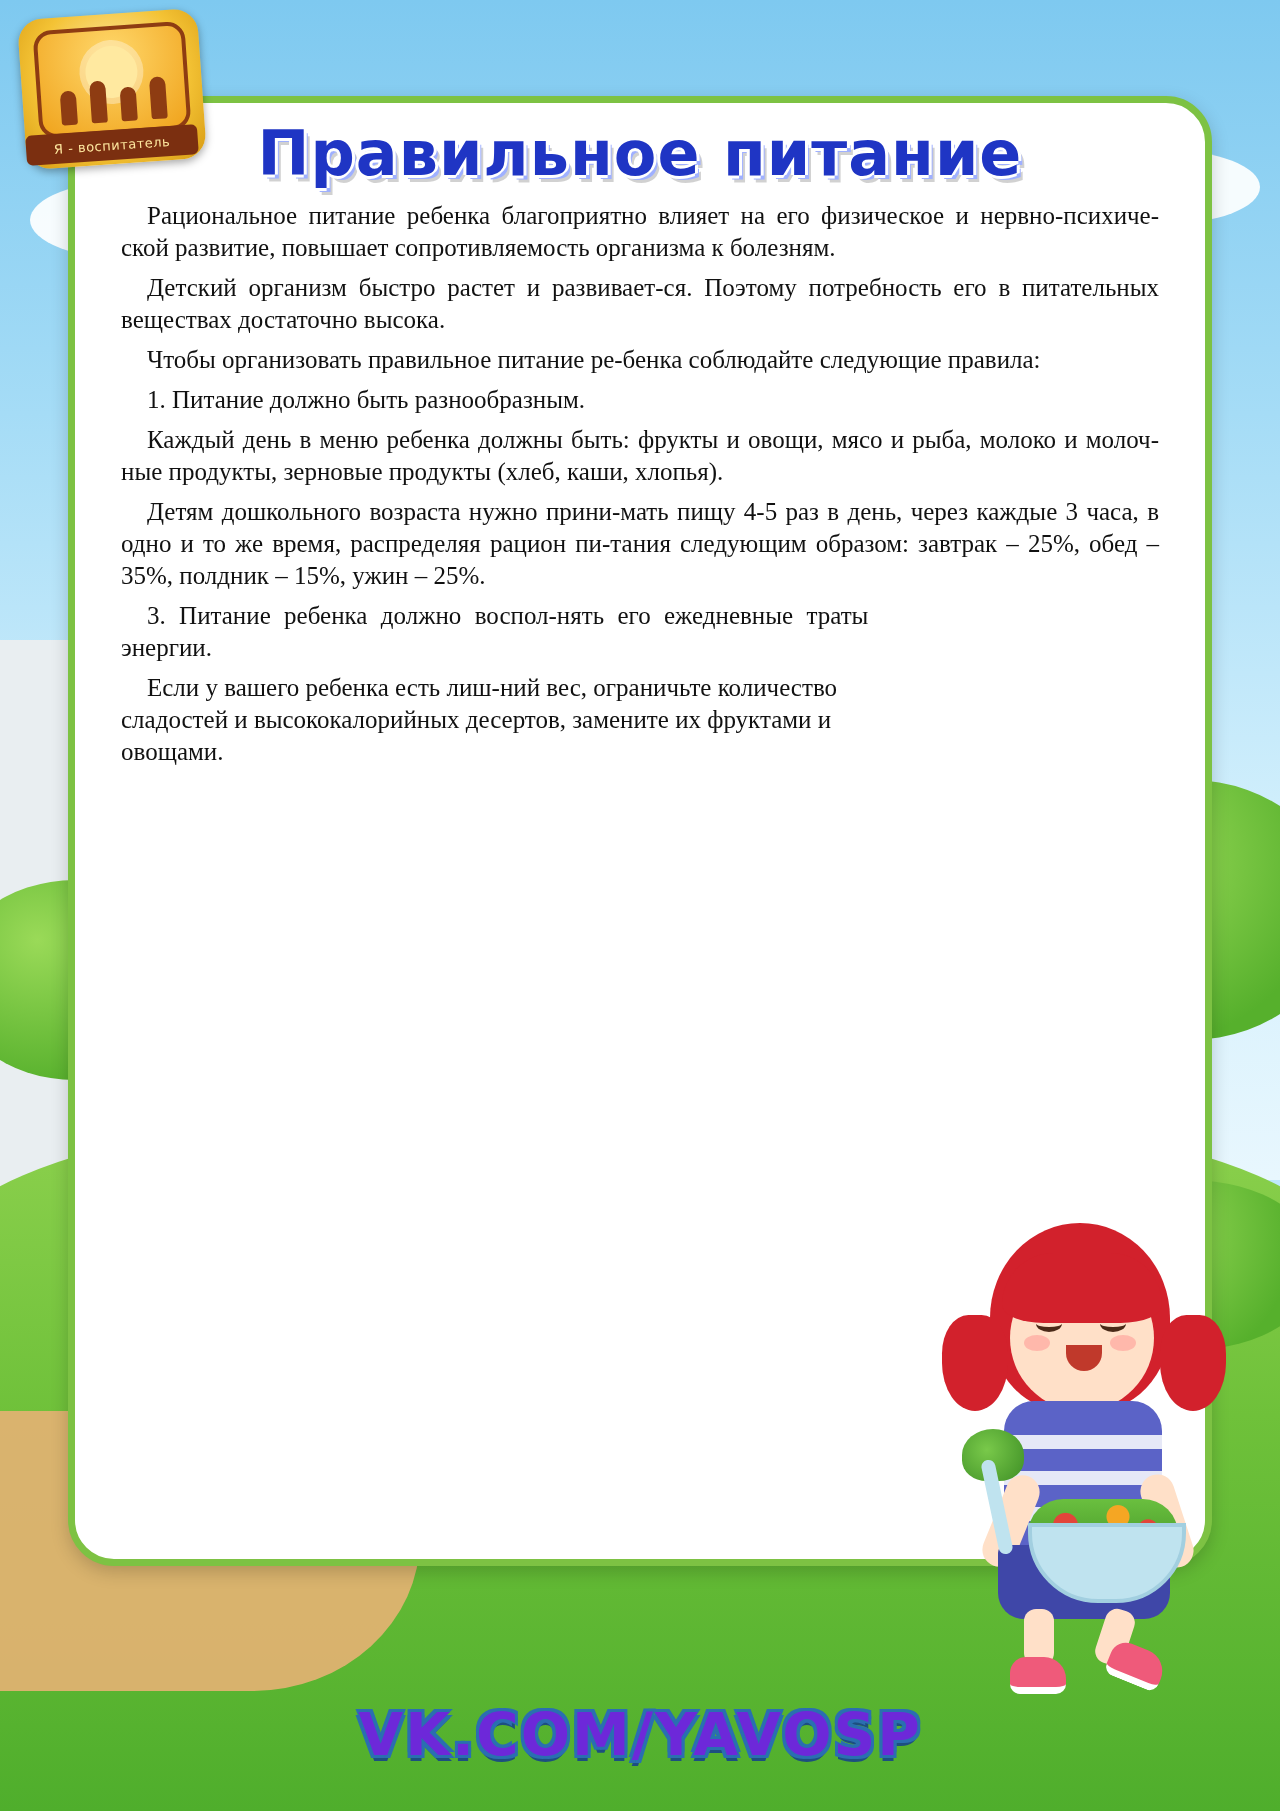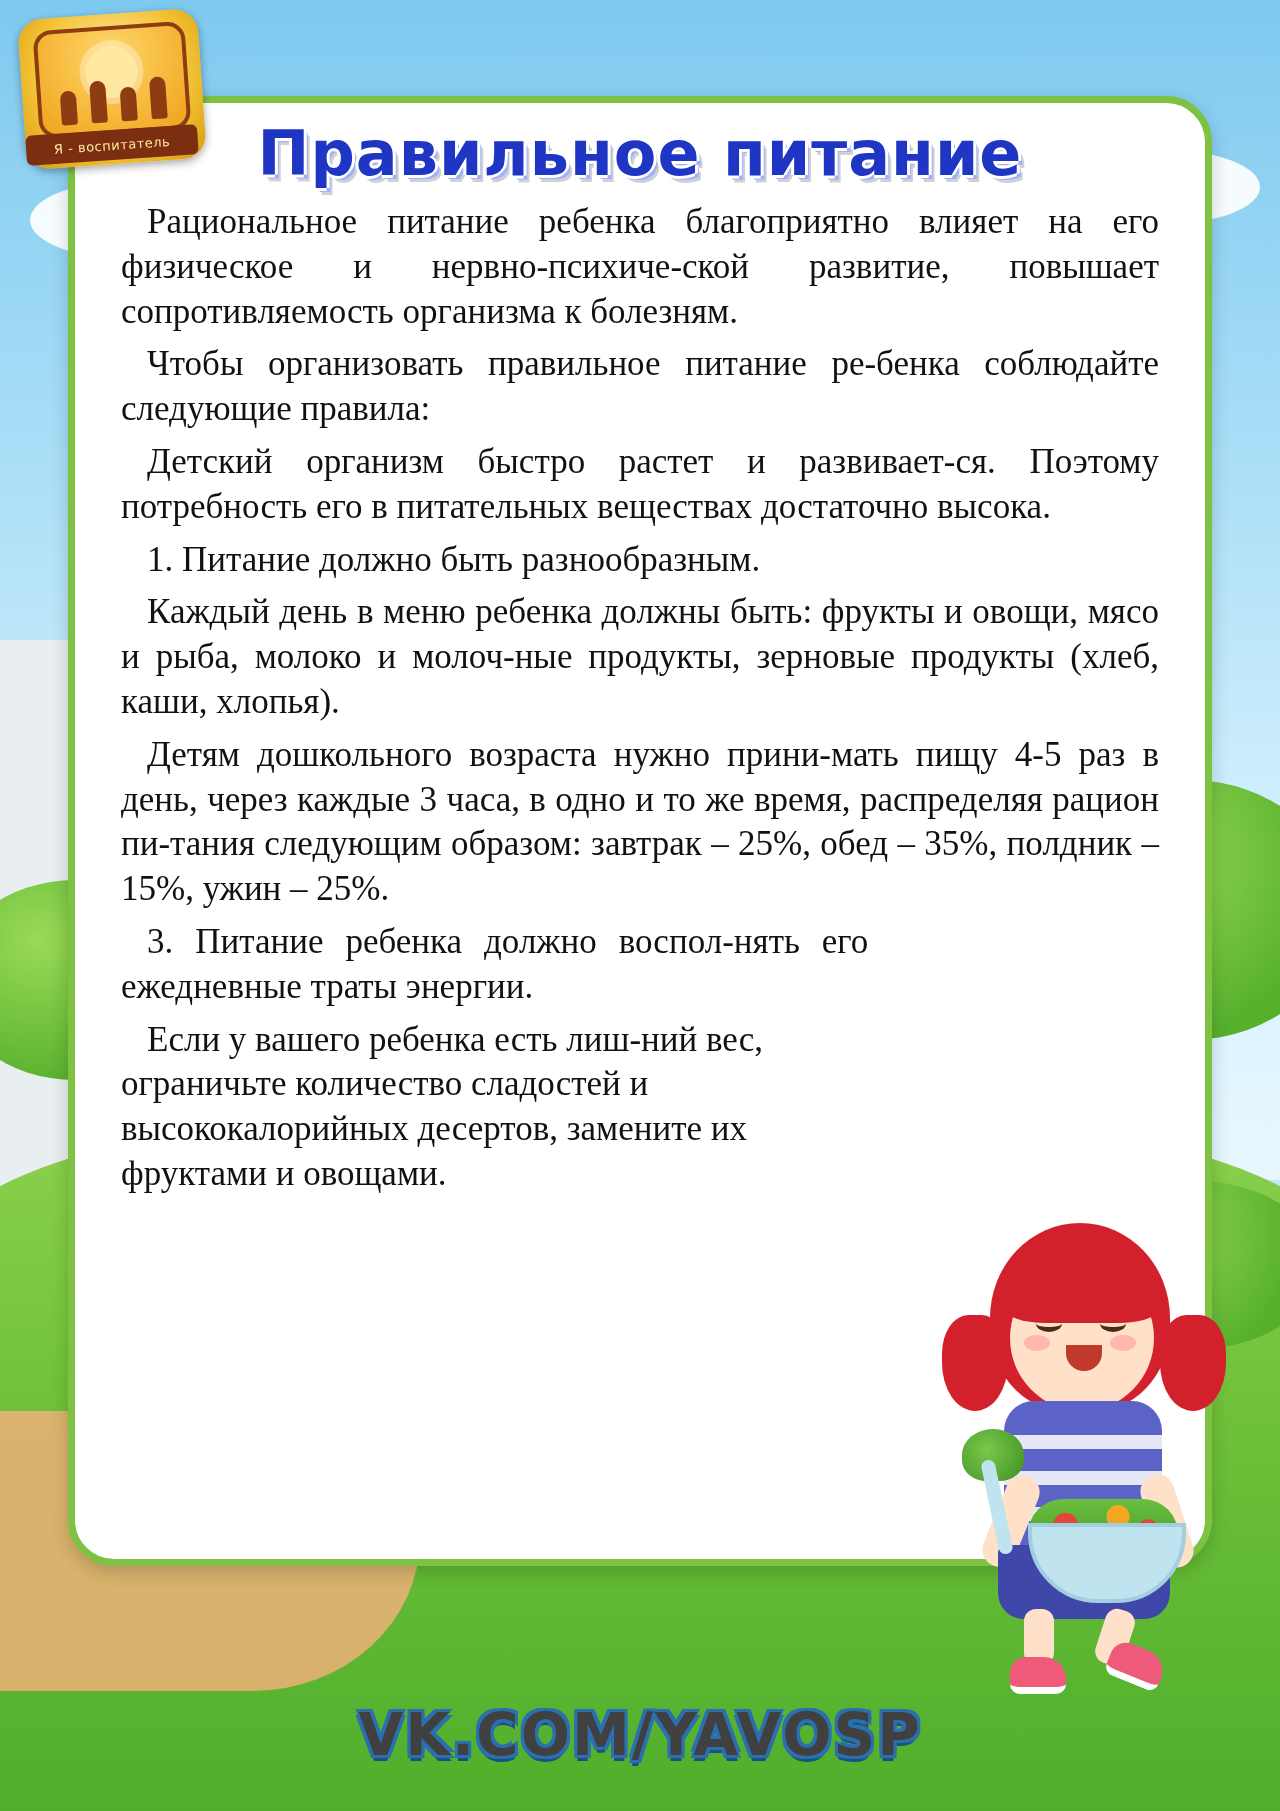--- a/index.html
+++ b/index.html
@@ -120,21 +120,21 @@
     text-shadow:
        3px 0 0 #fff, -3px 0 0 #fff, 0 3px 0 #fff, 0 -3px 0 #fff,
        4px 4px 0 #9fb0ff, 6px 7px 0 rgba(0,0,0,.18);
     margin: 0 0 14px 0;
     line-height: 1.05;
   }
 
   
   .body-text p {
     margin: 8px 0 2px 0;
-    font-size: 35px;
+    font-size: 25px;
     line-height: 1.28;
     color: #111111;
     text-align: justify;
     text-indent: 26px;
     hyphens: manual;
   }
   .body-text p.rule {
     text-align: left;
   }
   .body-text p.narrow {
@@ -371,21 +371,21 @@
     bottom: 42px;
     text-align: center;
     z-index: 7;
   }
   .footer .url {
     display: inline-block;
     font-family: "DejaVu Sans", sans-serif;
     font-weight: bold;
     font-size: 58px;
     letter-spacing: 2px;
-    color: #404040;
+    color: #6d28d9;
     text-shadow:
       -3px -3px 0 #2a6fb0, 3px -3px 0 #2a6fb0,
       -3px  3px 0 #2a6fb0, 3px  3px 0 #2a6fb0,
        0 6px 0 #1d4f80;
   }
 </style>
 </head>
 <body>
 
 <div class="poster">
@@ -408,22 +408,22 @@
   <div class="bush b3"></div>
   <div class="bush b4"></div>
   <div class="bush b5"></div>
 
   <div class="card">
     <div class="card-inner">
       <h1 class="title">Правильное питание</h1>
 
       <div class="body-text">
         <p>Рациональное питание ребенка благоприятно влияет на его физическое и нервно-психиче-ской развитие, повышает сопротивляемость организма к болезням.</p>
+        <p>Детский организм быстро растет и развивает-ся. Поэтому потребность его в питательных веществах достаточно высока.</p>
         <p>Чтобы организовать правильное питание ре-бенка соблюдайте следующие правила:</p>
-        <p>Детский организм быстро растет и развивает-ся. Поэтому потребность его в питательных веществах достаточно высока.</p>
         <p class="rule">1. Питание должно быть разнообразным.</p>
         <p>Каждый день в меню ребенка должны быть: фрукты и овощи, мясо и рыба, молоко и молоч-ные продукты, зерновые продукты (хлеб, каши, хлопья).</p>
         <p>Детям дошкольного возраста нужно прини-мать пищу 4-5 раз в день, через каждые 3 часа, в одно и то же время, распределяя рацион пи-тания следующим образом: завтрак – 25%, обед – 35%, полдник – 15%, ужин – 25%.</p>
         <p class="rule narrow-just">3. Питание ребенка должно воспол-нять его ежедневные траты энергии.</p>
         <p class="narrow">Если у вашего ребенка есть лиш-ний вес, ограничьте количество сладостей и высококалорийных десертов, замените их фруктами и овощами.</p>
       </div>
     </div>
   </div>
 
   <div class="logo">

